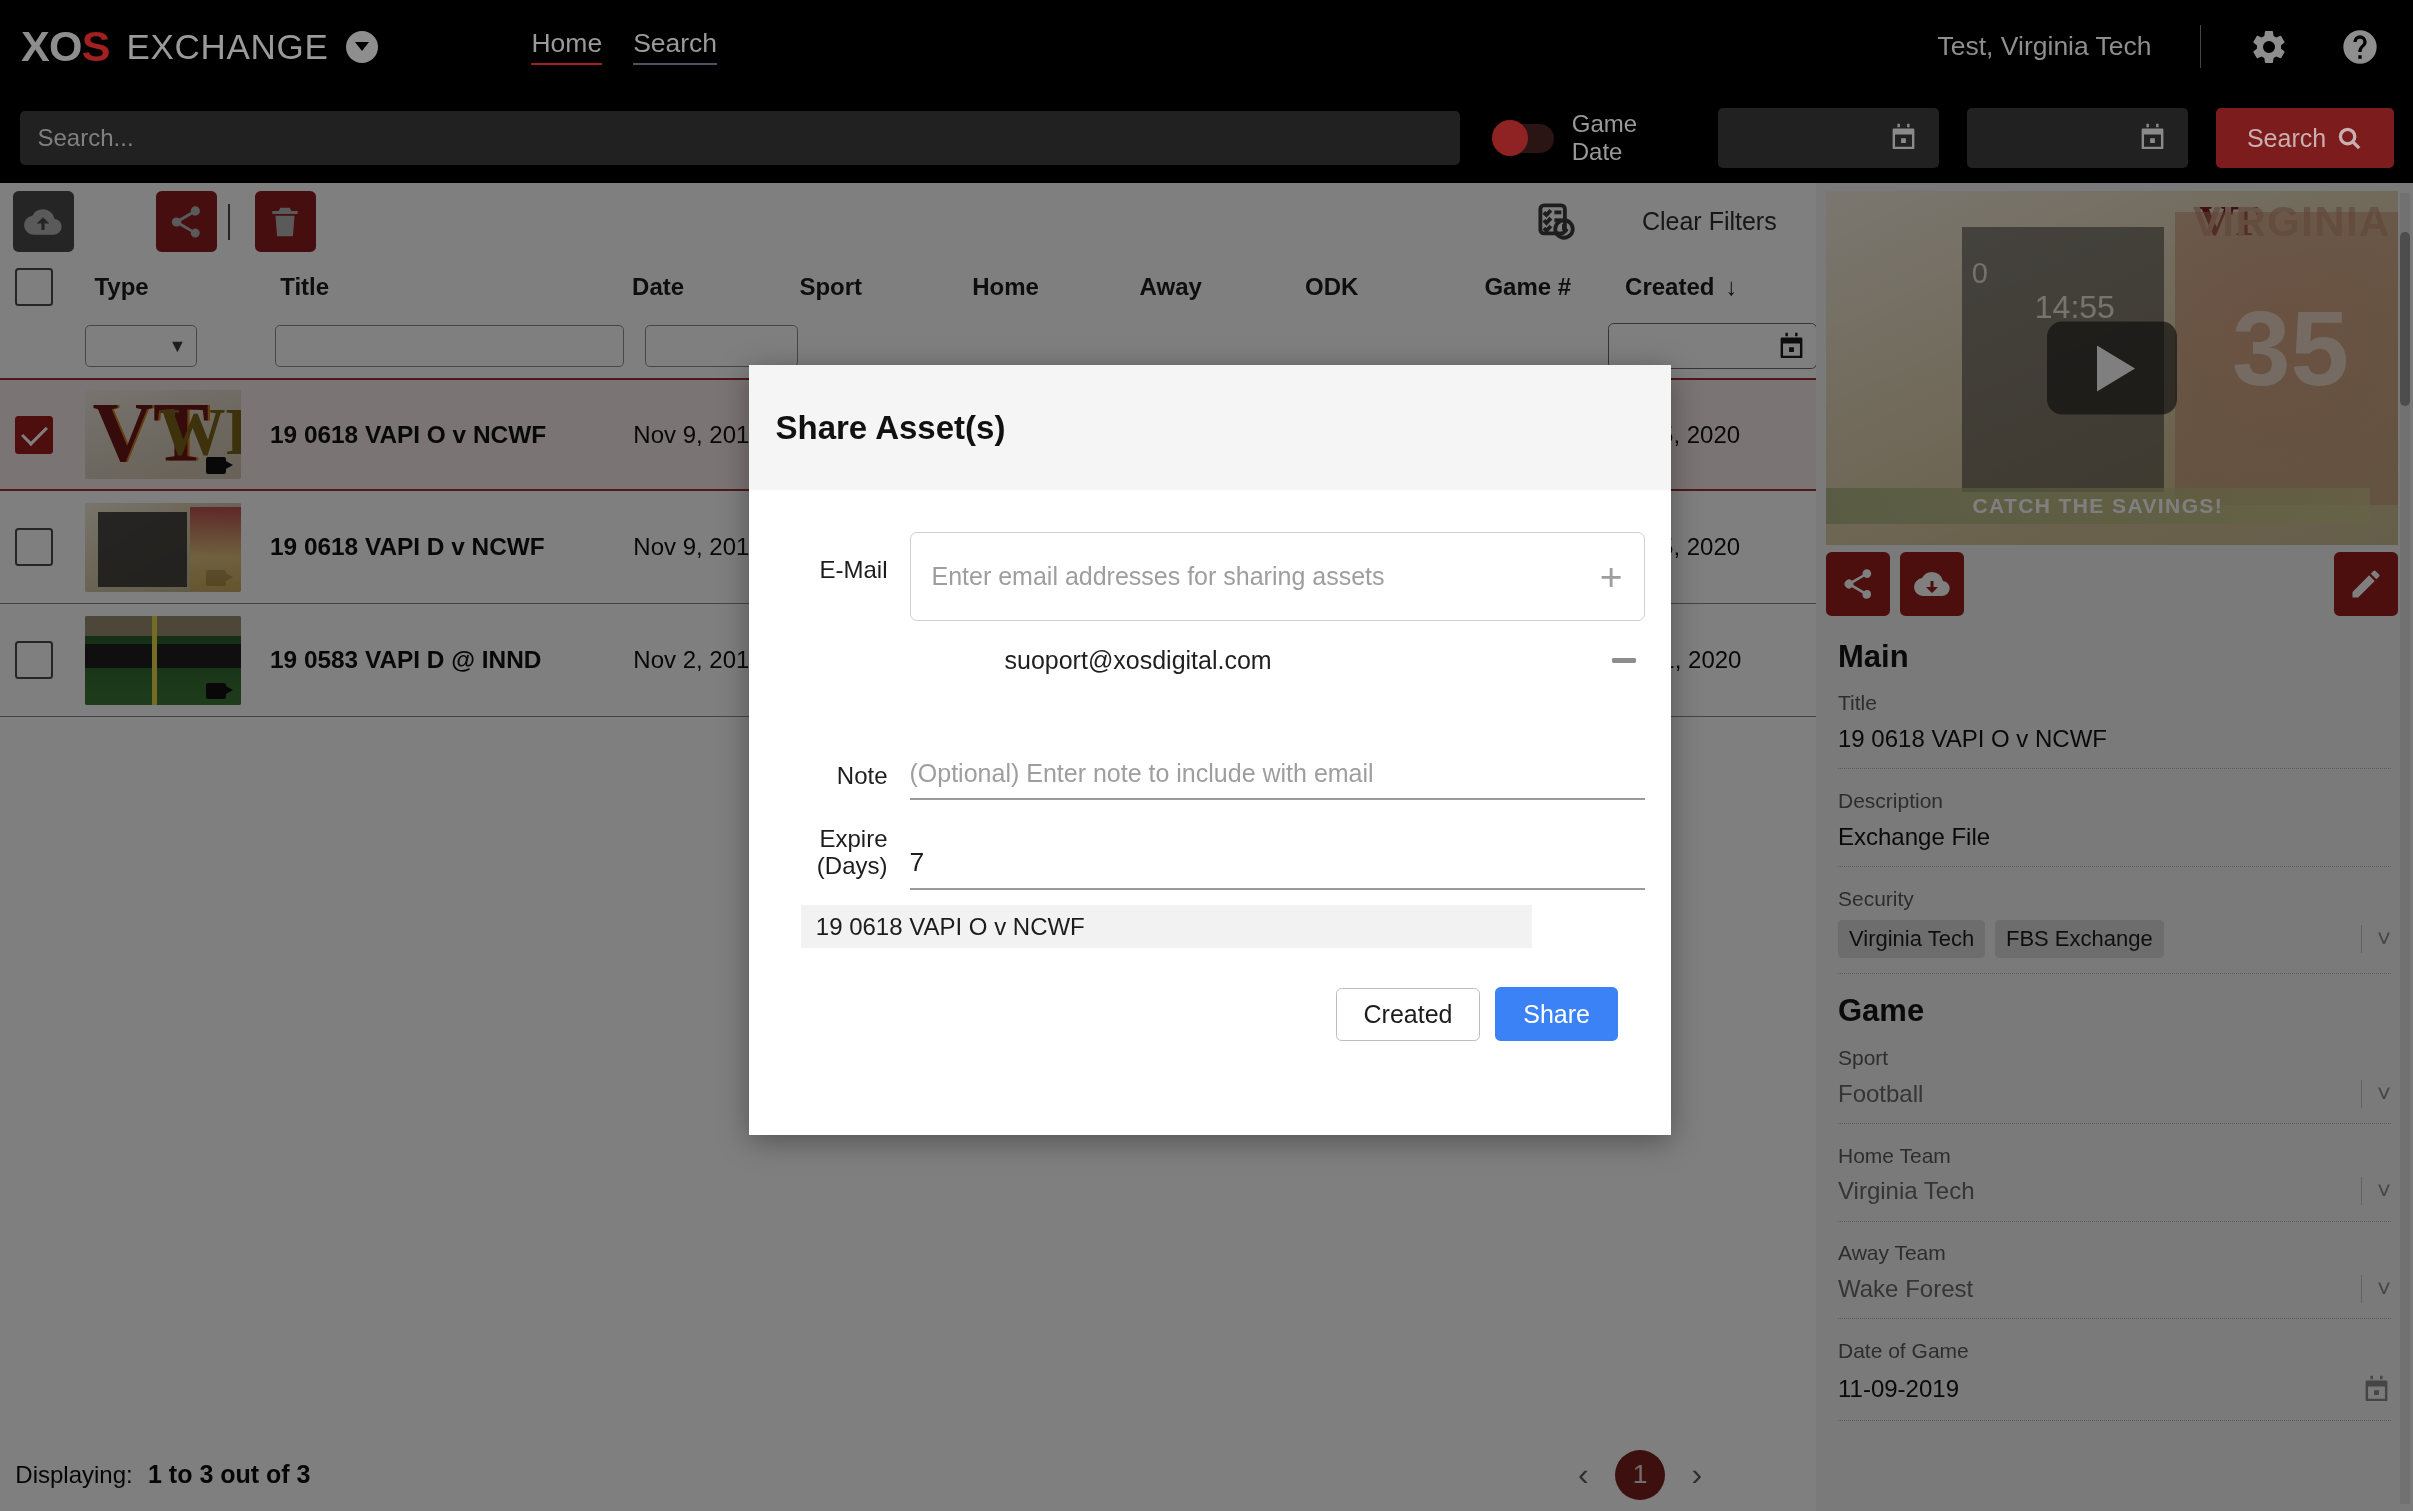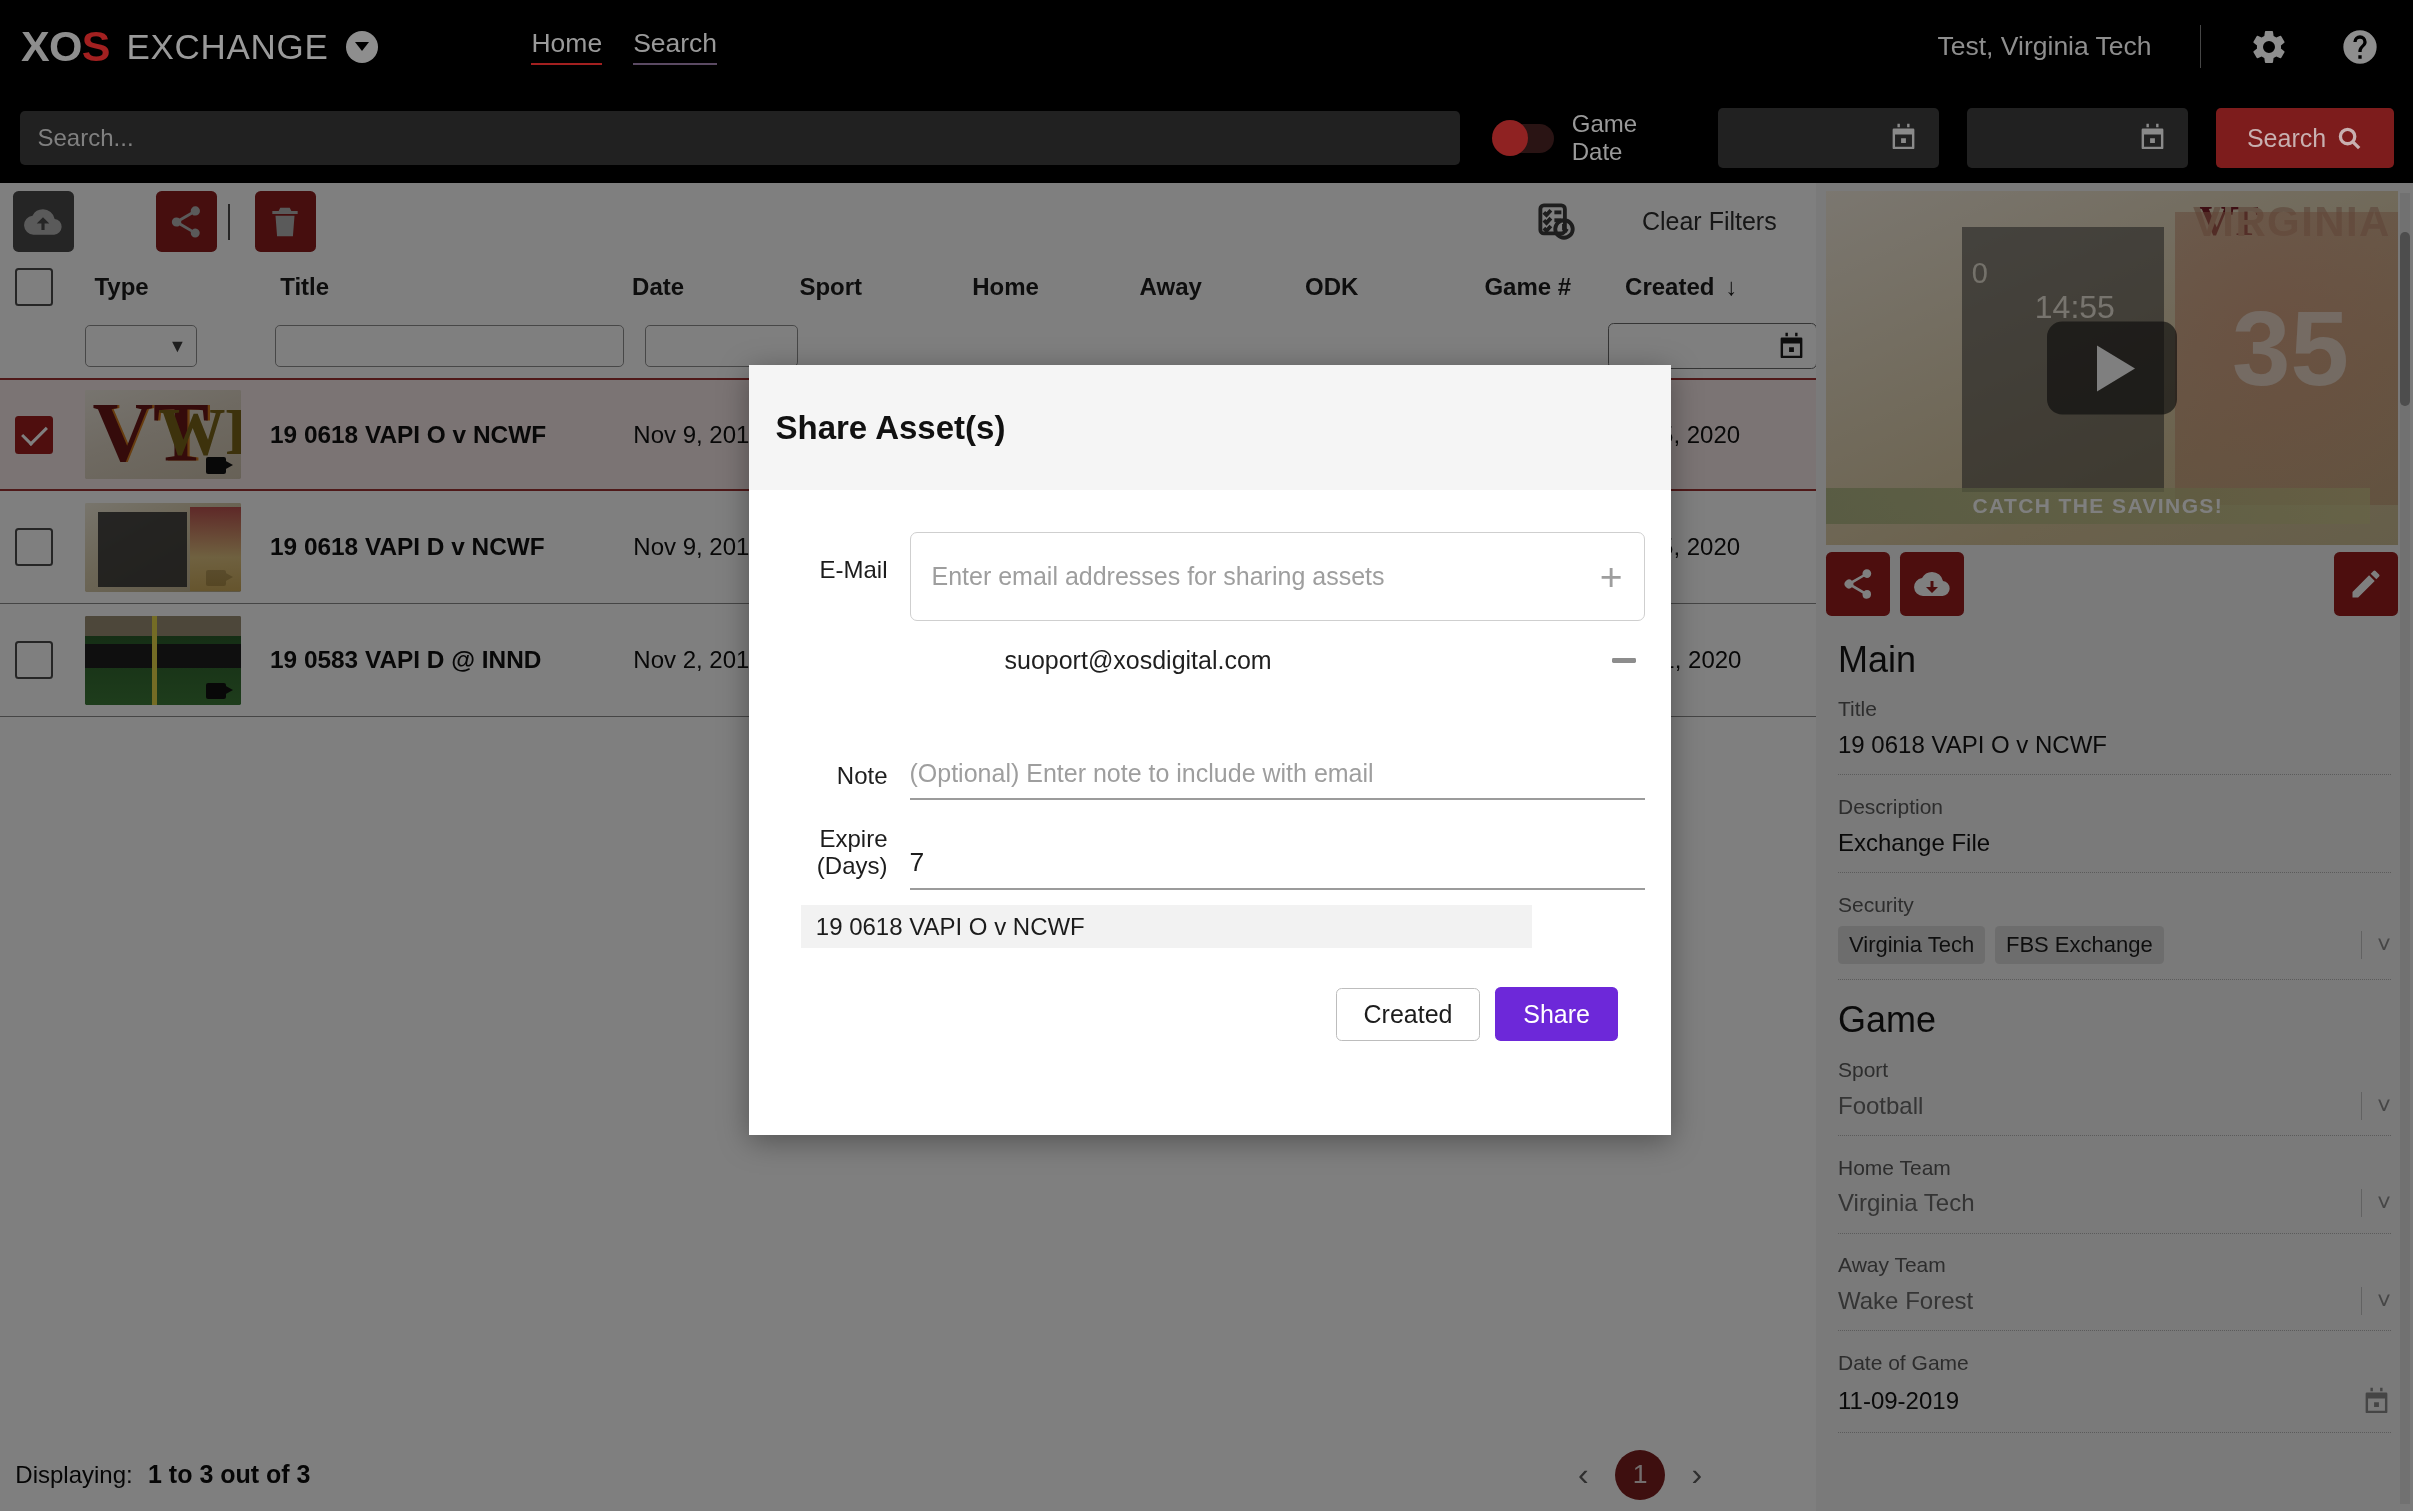--- a/index.html
+++ b/index.html
@@ -399,21 +399,21 @@
     width: 64px; height: 64px; border-radius: 5.6px;
     background: #9a1d1d;
     display: flex; align-items: center; justify-content: center;
     cursor: pointer;
   }
   .da-btn + .da-btn { margin-left: 9.8px; }
   .da-btn.edit { margin-left: auto; background: #9a1d1d; }
   .da-ico { width: 36px; height: 36px; fill: #ffffff; }
 
   .detail-body { padding: 15.3px 22px 0 22px; }
-  .sec-title { font-size: 36px; color: #151515; font-weight: normal; margin: 7px 0 16.7px 0;}
+  .sec-title { font-size: 31px; color: #151515; font-weight: bold; margin: 7px 0 16.7px 0;}
   .fld-label { font-size: 21px; color: #5b5b5b; margin-bottom: 9.8px; }
   .fld-value { font-size: 24px; color: #131313; }
   .fld { padding-bottom: 15.3px; border-bottom: 1.4px dotted #b6b6b6; margin-bottom: 19.5px; }
   .fld-select {
     display: flex; align-items: center; justify-content: space-between;
   }
   .fld-select .val { font-size: 24px; color: #6a6a6a; }
   .chev-d { font-size: 24px; color: #8d8d8d; padding-left: 15.3px; border-left: 1.4px solid #c4c4c4; }
   .chips { display: flex; gap: 9.8px; align-items: center; }
   .chip {
@@ -497,21 +497,21 @@
   .modal-foot {
     display: flex; align-items: center; justify-content: flex-end;
     margin-top: 39px; padding-right: 26.5px; gap: 15.3px;
   }
   .btn-cancel {
     background: #ffffff; border: 1.4px solid #bdbdbd; border-radius: 5.6px;
     padding: 11px 26.5px; font-size: 25px; color: #1c1c1c; cursor: pointer;
     font-family: "Liberation Sans", sans-serif;
   }
   .btn-share {
-    background: #6d28d9; border: none; border-radius: 5.6px;
+    background: #3b82f6; border: none; border-radius: 5.6px;
     padding: 12.5px 28px; font-size: 25px; color: #fff; cursor: pointer;
     font-family: "Liberation Sans", sans-serif;
   }
 </style>
 </head>
 <body>
 
 <div id="app">
 
   <div class="topnav">

